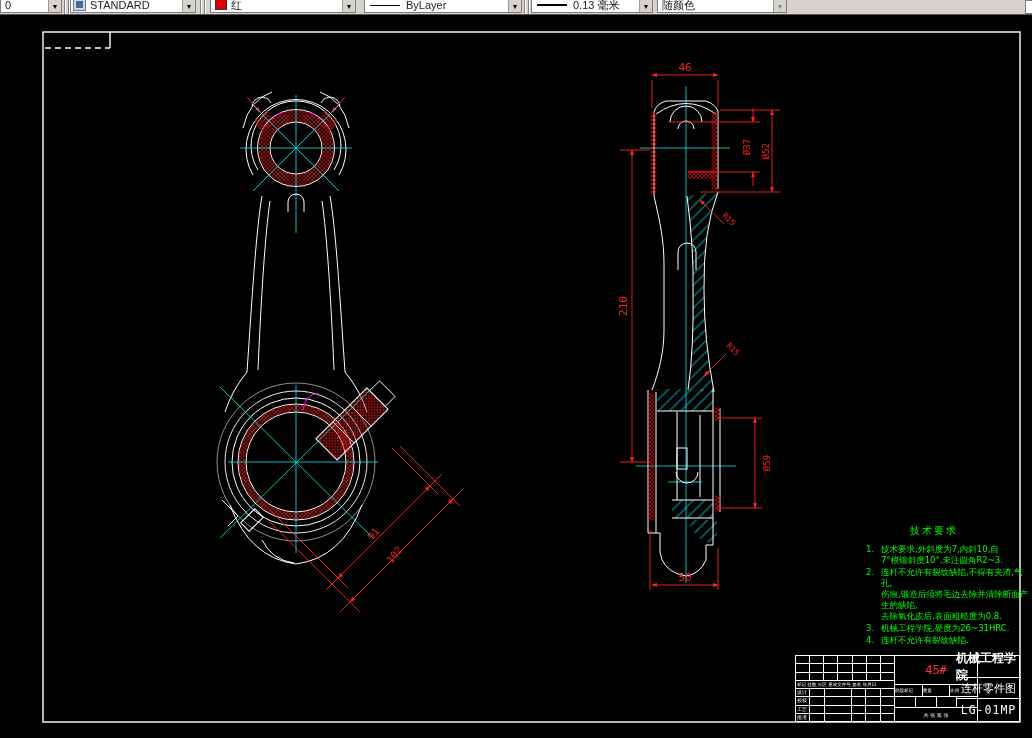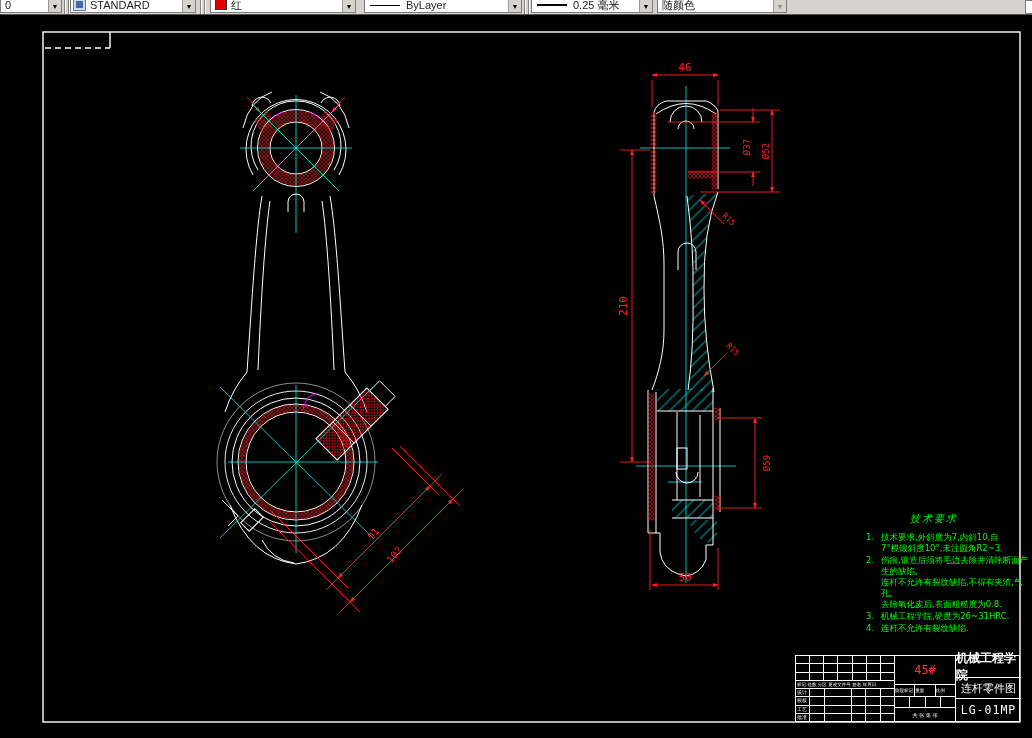--- a/index.html
+++ b/index.html
@@ -21,35 +21,35 @@
   .styleicon{width:13px;height:13px;margin:0 0 1px 2px;background:#cfd8e6;border:1px solid #6a7a96;box-sizing:border-box;position:relative;}
   .styleicon:before{content:"";position:absolute;left:2px;top:2px;right:2px;bottom:2px;background:#46699e;}
   .linesample{width:30px;border-top:1px solid #000;margin:0 2px 6px 5px;}
   .linesample.thick{border-top-width:2px;}
   .sliver{position:absolute;top:0;height:12px;background:#fff;border:1px solid #7b7b7b;}
   
   #cad{position:absolute;left:0;top:0;z-index:1;}
   
   #tech{position:absolute;left:866px;top:513px;width:164px;color:#00ff00;z-index:2;
         font-family:"DejaVu Sans",sans-serif;font-size:8.5px;line-height:11px;}
-  #tech .tech-title{font-size:10px;margin:0 0 8px 44px;letter-spacing:2px;font-style:italic;}
+  #tech .tech-title{font-size:10px;margin:12px 0 8px 44px;letter-spacing:2px;}
   .tech-item{display:flex;margin-bottom:1px;}
   .tech-item .no{width:15px;flex:none;}
   
   #tblock{position:absolute;left:795px;top:655px;width:225px;height:67px;border:1px solid #fff;
           box-sizing:border-box;z-index:2;color:#fff;}
   .tb-abs{position:absolute;box-sizing:border-box;}
   #tb-leftgrid{left:0;top:0;width:98px;height:65px;display:flex;flex-direction:column;}
   .tb-row{flex:1;display:flex;border-bottom:1px solid #fff;}
   .tb-row:last-child{border-bottom:none;}
   .tb-cell{flex:1;border-right:1px solid #fff;overflow:hidden;font-size:5px;line-height:7px;padding-left:1px;
            font-family:"DejaVu Sans",sans-serif;white-space:nowrap;}
   .tb-cell:last-child{border-right:none;}
   .tb-revrow{font-size:4.5px;letter-spacing:0px;}
-  #tb-mid{left:98px;top:0;width:62px;height:65px;border-left:1px solid #fff;border-right:1px solid #fff;padding-left:32px;}
+  #tb-mid{left:98px;top:0;width:84px;height:65px;border-left:1px solid #fff;border-right:1px solid #fff;padding-left:32px;}
   #tb-mat{left:0;top:0;width:100%;height:29px;border-bottom:1px solid #fff;display:flex;align-items:center;
           justify-content:center;color:#f33;font-size:12px;font-family:"DejaVu Sans Mono",monospace;}
   #tb-stage{left:0;top:29px;width:100%;height:12px;border-bottom:1px solid #fff;display:flex;}
   #tb-stage span{flex:1;font-size:4.5px;border-right:1px solid #fff;overflow:hidden;line-height:11px;font-family:"DejaVu Sans",sans-serif;}
   #tb-stage span:last-child{border-right:none;}
   #tb-boxes{left:0;top:41px;width:100%;height:11px;border-bottom:1px solid #fff;display:flex;}
   #tb-boxes i{flex:1;border-right:1px solid #fff;}
   #tb-boxes i:last-child{border-right:none;}
   #tb-sheet{left:0;top:52px;width:100%;height:13px;font-size:5px;display:flex;align-items:center;
             justify-content:space-around;font-family:"DejaVu Sans",sans-serif;}
@@ -85,21 +85,21 @@
       <span class="cbtn">▼</span>
     </div>
     <div class="combo" style="left:364px;width:158px;">
       <span class="linesample"></span>
       <span class="cval">ByLayer</span>
       <span class="cbtn">▼</span>
     </div>
     <div class="sep" style="left:524px;"></div>
     <div class="combo" style="left:531px;width:122px;">
       <span class="linesample thick"></span>
-      <span class="cval">0.25 毫米</span>
+      <span class="cval">0.13 毫米</span>
       <span class="cbtn">▼</span>
     </div>
     <div class="combo" style="left:657px;width:130px;">
       <span class="cval">随颜色</span>
       <span class="cbtn gray">▼</span>
     </div>
     <div class="sliver" style="left:1025px;width:8px;"></div>
   </div>
 
   <svg id="cad" width="1032" height="738" viewBox="0 0 1032 738">
@@ -300,22 +300,22 @@
     <div class="tech-item">
       <span class="no">1.</span>
       <div class="lines">
         <div>技术要求,外斜度为7,内斜10,自</div>
         <div>7°模锻斜度10°,未注圆角R2~3.</div>
       </div>
     </div>
     <div class="tech-item">
       <span class="no">2.</span>
       <div class="lines">
+        <div>连杆不允许有裂纹缺陷,不得有夹渣,气孔,</div>
         <div>伤痕,锻造后须将毛边去除并清除断面产生的缺陷,</div>
-        <div>连杆不允许有裂纹缺陷,不得有夹渣,气孔,</div>
         <div>去除氧化皮后,表面粗糙度为0.8.</div>
       </div>
     </div>
     <div class="tech-item">
       <span class="no">3.</span>
       <div class="lines">
           <div>机械工程学院,硬度为26~31HRC.</div>
         </div>
     </div>
     <div class="tech-item">

